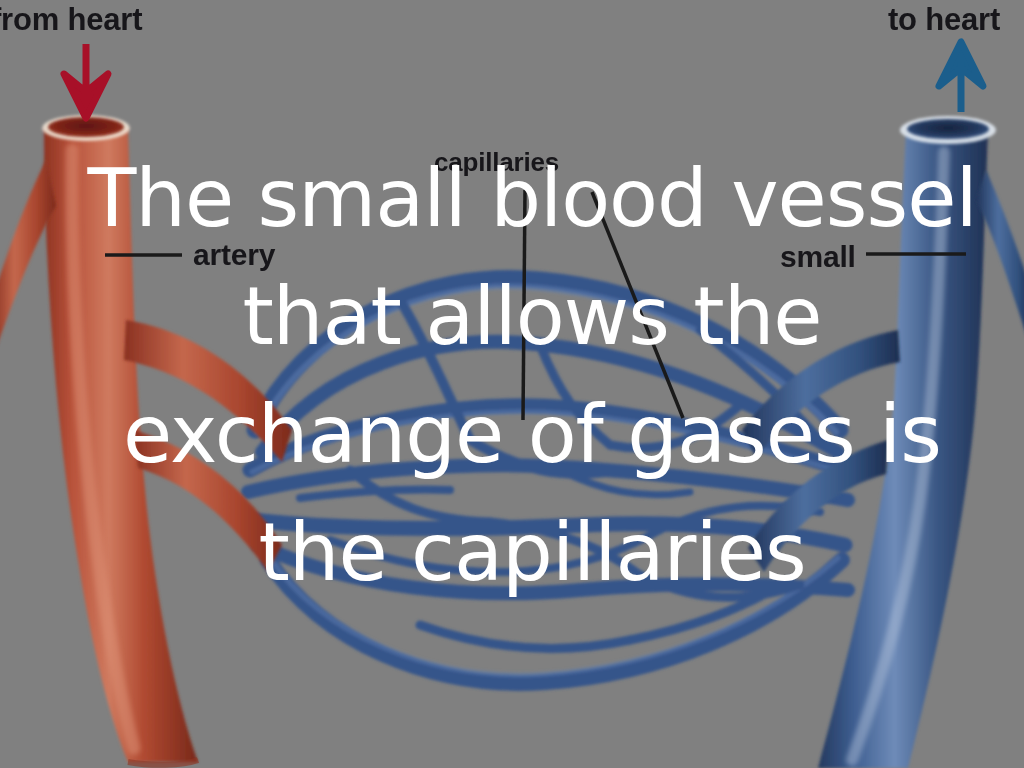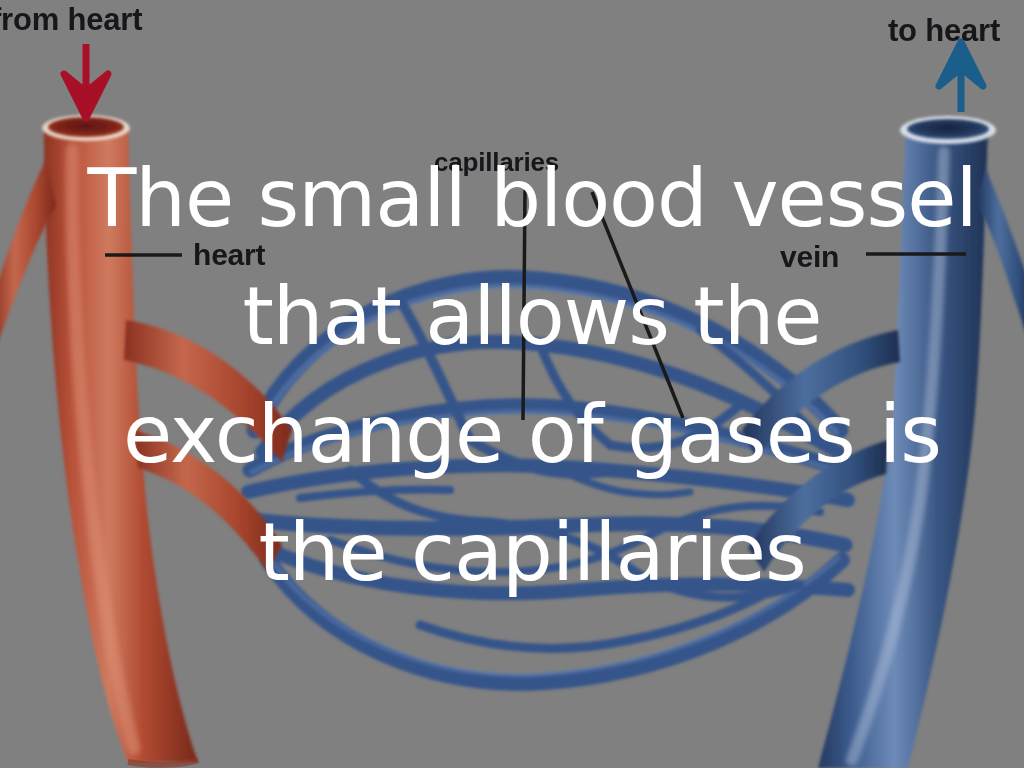--- a/index.html
+++ b/index.html
@@ -32,21 +32,20 @@
   }
   #label-from-heart {
     left: -9px;
     top: 2px;
     font-size: 31px;
   }
   #label-to-heart {
     left: 888px;
     top: 2px;
     font-size: 31px;
-    margin-top: 11px;
   }
   #label-artery {
     left: 193px;
     top: 238px;
     font-size: 30px;
   }
   #label-vein {
     left: 780px;
     top: 240px;
     font-size: 30px;
@@ -230,22 +229,22 @@
     <g stroke="#1a1a1a" stroke-width="3.5" fill="none">
       <line x1="105" y1="255" x2="182" y2="255"></line>
       <line x1="866" y1="254" x2="966" y2="254"></line>
       <line x1="525" y1="190" x2="523" y2="420"></line>
       <line x1="592" y1="192" x2="683" y2="418"></line>
     </g>
   </svg>
 
   <div class="diagram-label" id="label-from-heart">from heart</div>
   <div class="diagram-label" id="label-to-heart">to heart</div>
-  <div class="diagram-label" id="label-artery">heart</div>
-  <div class="diagram-label" id="label-vein">vein</div>
+  <div class="diagram-label" id="label-artery">artery</div>
+  <div class="diagram-label" id="label-vein">small</div>
   <div class="diagram-label" id="label-capillaries">capillaries</div>
 
   <div id="overlay-text">
     <span class="tline">The small blood vessel</span>
     <span class="tline">that allows the</span>
     <span class="tline">exchange of gases is</span>
     <span class="tline">the capillaries</span>
   </div>
 
 </div>

